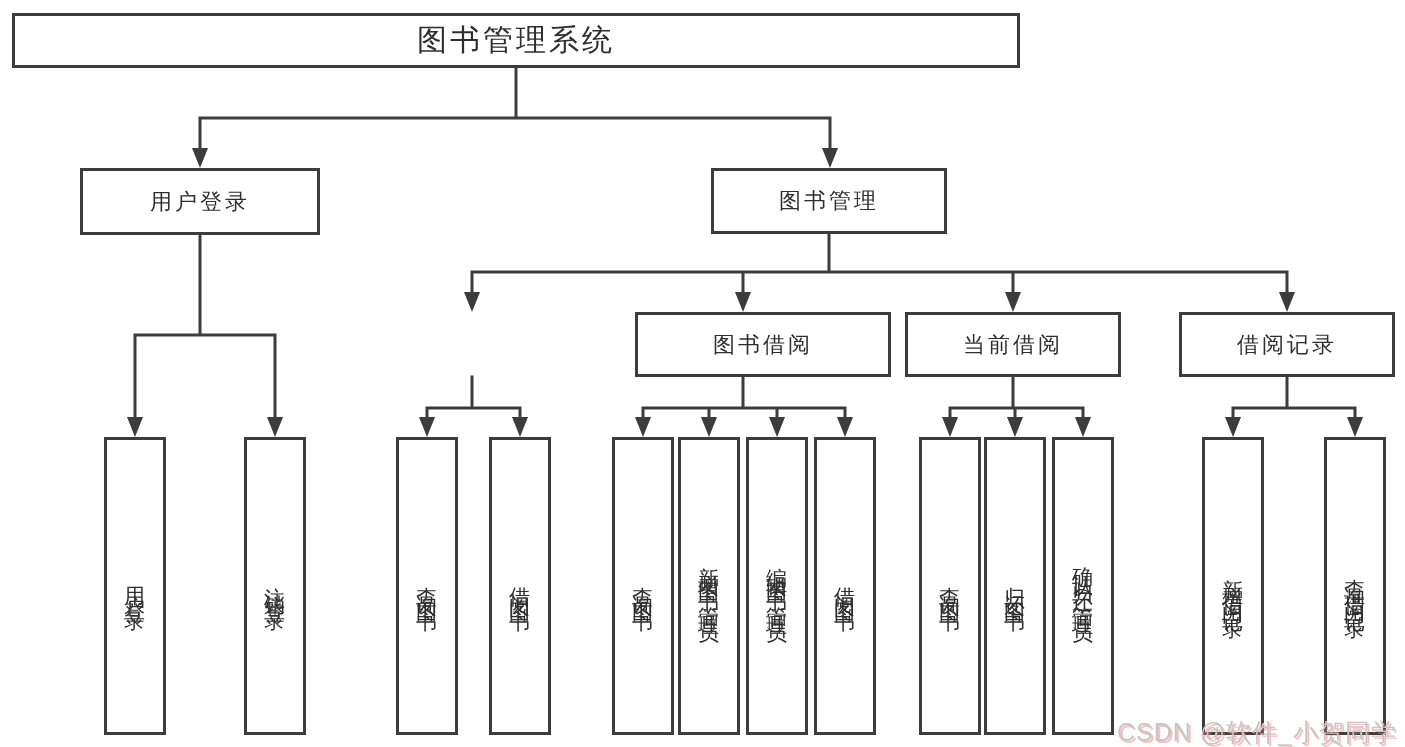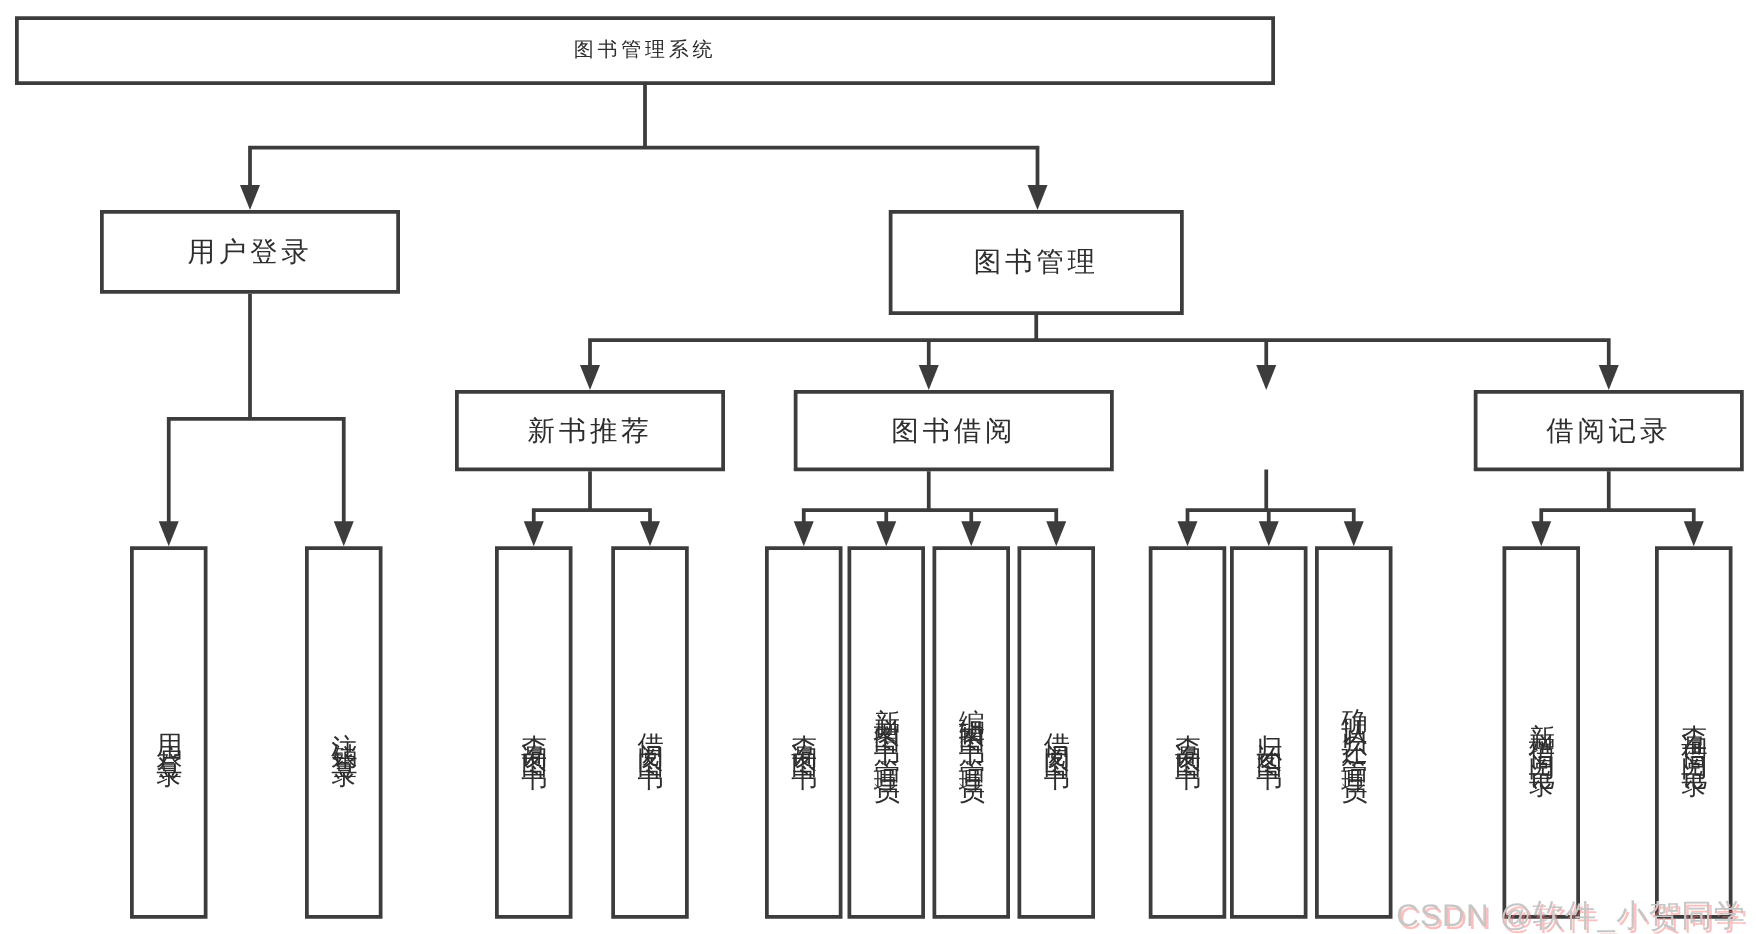--- a/index.html
+++ b/index.html
@@ -6,21 +6,21 @@
   .canvas{
     position:relative;width:1405px;height:747px;background:#ffffff;overflow:hidden;
     font-family:"Liberation Sans",sans-serif;color:#2e2e2e;
   }
   .connectors{position:absolute;left:0;top:0;z-index:0;}
   .box{
     position:absolute;box-sizing:border-box;background:#ffffff;
     border:3px solid #3c3c3c;display:flex;align-items:center;justify-content:center;
     font-size:22px;letter-spacing:3px;z-index:1;white-space:nowrap;
   }
-  .box.root{font-size:16px;align-items:center;}
+  .box.root{font-size:30px;align-items:center;}
   .vbox{
     position:absolute;box-sizing:border-box;background:#ffffff;
     border:3px solid #3c3c3c;display:flex;align-items:center;justify-content:center;
     z-index:1;top:437px;width:62px;height:298px;
   }
   .vbox span{
     writing-mode:vertical-rl;text-orientation:mixed;
     font-size:21px;line-height:1;letter-spacing:8px;white-space:nowrap;
   }
   .watermark{
@@ -68,29 +68,29 @@
     </g>
   </svg>
 
   <div class="box root" style="left:12px;top:13px;width:1008px;height:55px">
     <span>图书管理系统</span>
   </div>
 
   <div class="box" style="left:80px;top:168px;width:240px;height:67px">
     <span>用户登录</span>
   </div>
-  <div class="box" style="left:711px;top:168px;width:236px;height:84px">
+  <div class="box" style="left:711px;top:168px;width:236px;height:66px">
     <span>图书管理</span>
   </div>
 
-  <div class="box" style="left:364px;top:312px;width:216px;height:65px">
-    <span>新书推荐</span>
-  </div>
   <div class="box" style="left:635px;top:312px;width:256px;height:65px">
     <span>图书借阅</span>
+  </div>
+  <div class="box" style="left:905px;top:312px;width:216px;height:65px">
+    <span>当前借阅</span>
   </div>
   <div class="box" style="left:1179px;top:312px;width:216px;height:65px">
     <span>借阅记录</span>
   </div>
 
   <div class="vbox" style="left:104px">
     <span>用户登录</span>
   </div>
   <div class="vbox" style="left:244px">
     <span>注销登录</span>

